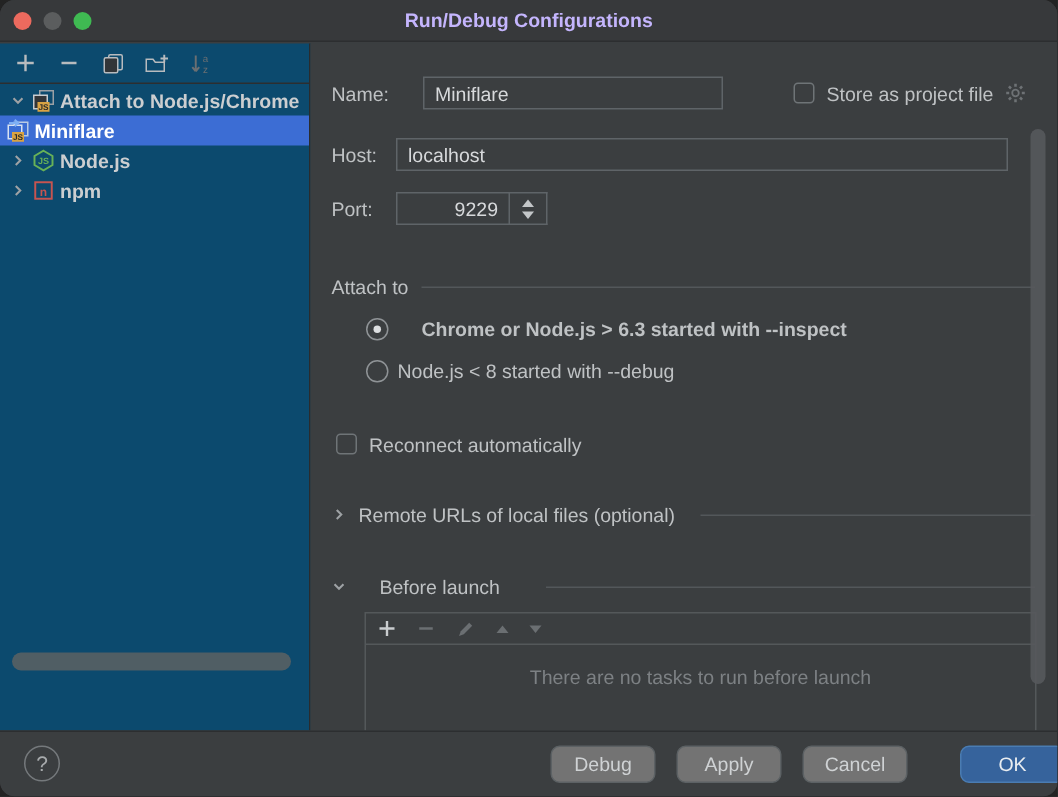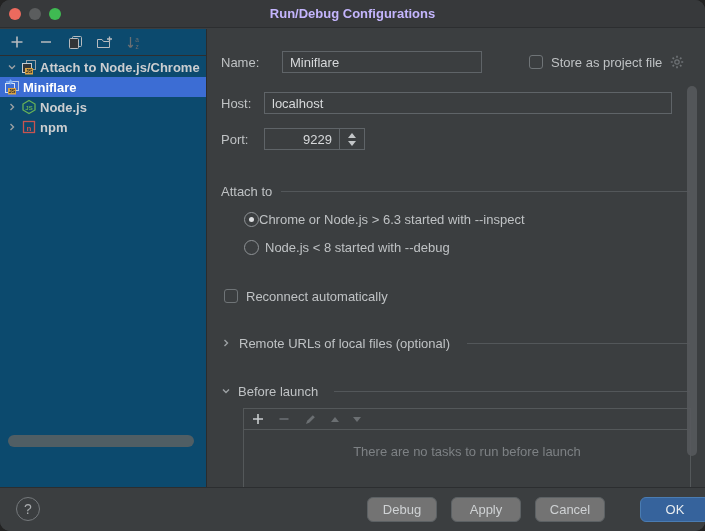--- a/index.html
+++ b/index.html
@@ -202,21 +202,21 @@
       <div class="stepper" style="position:absolute;left:133px;top:99px;">
         <span class="tri-up"></span>
         <span class="tri-down"></span>
       </div>
 
       <div class="row" style="left:14px;top:152px;right:15px;height:20px;">
         <span class="lbl">Attach to</span>
         <span class="rule"></span>
       </div>
 
-      <div class="row" style="left:37px;top:181px;height:18px;gap:0;">
+      <div class="row" style="left:37px;top:181px;height:18px;gap:22px;font-weight:bold;">
         <span class="radio on"></span>
         <span class="lbl">Chrome or Node.js &gt; 6.3 started with --inspect</span>
       </div>
       <div class="row" style="left:37px;top:209px;height:18px;gap:6px;">
         <span class="radio"></span>
         <span class="lbl">Node.js &lt; 8 started with --debug</span>
       </div>
 
       <div class="row" style="left:17px;top:258px;height:18px;gap:8px;">
         <span class="checkbox"></span>
@@ -226,21 +226,21 @@
       <div class="row" style="left:14px;top:305px;right:15px;height:18px;gap:8px;">
         <span>
           <svg width="10" height="10">
               <polyline points="3.5,2 6.5,5 3.5,8" fill="none" stroke="#9da1a4" stroke-width="1.4"></polyline>
             </svg>
         </span>
         <span class="lbl">Remote URLs of local files (optional)</span>
         <span class="rule"></span>
       </div>
 
-      <div class="row" style="left:14px;top:353px;right:15px;height:18px;gap:7px;">
+      <div class="row" style="left:14px;top:353px;right:15px;height:18px;gap:22px;">
         <span>
           <svg width="10" height="10">
               <polyline points="2,3.5 5,6.5 8,3.5" fill="none" stroke="#9da1a4" stroke-width="1.4"></polyline>
             </svg>
         </span>
         <span class="lbl">Before launch</span>
         <span class="rule"></span>
       </div>
 
       <div class="bl-panel">

